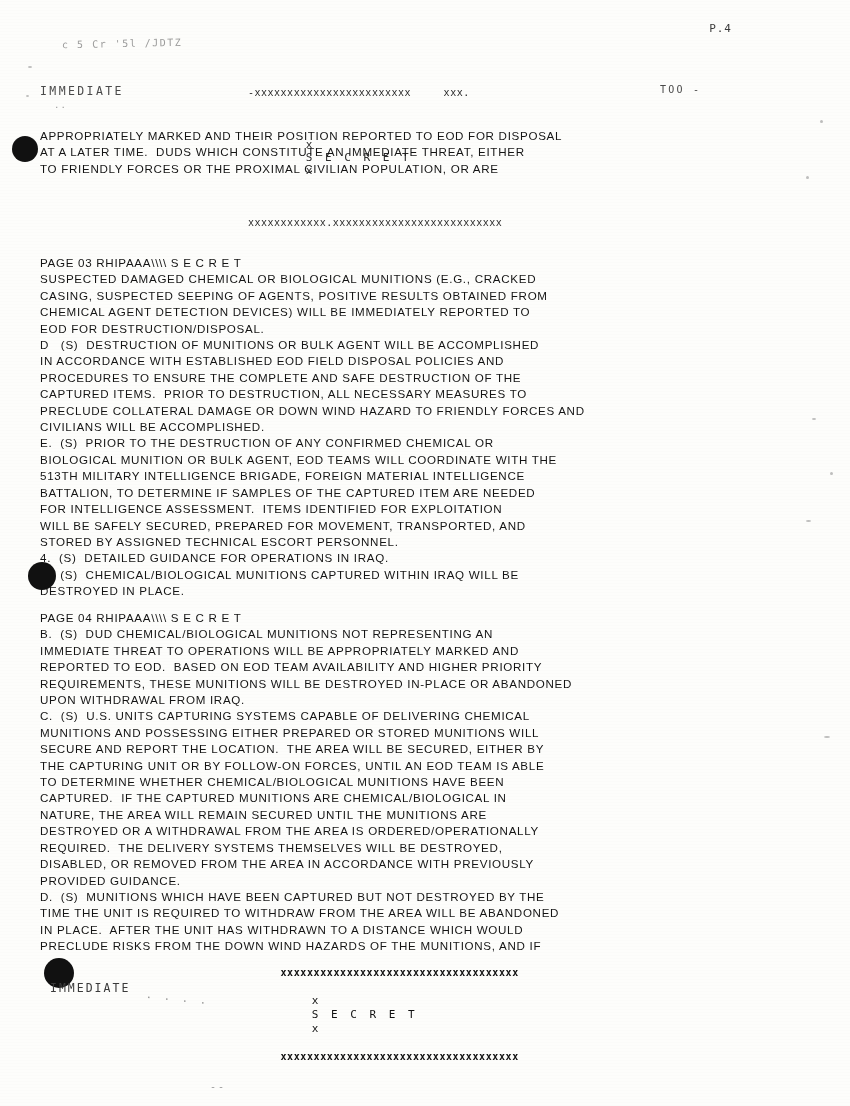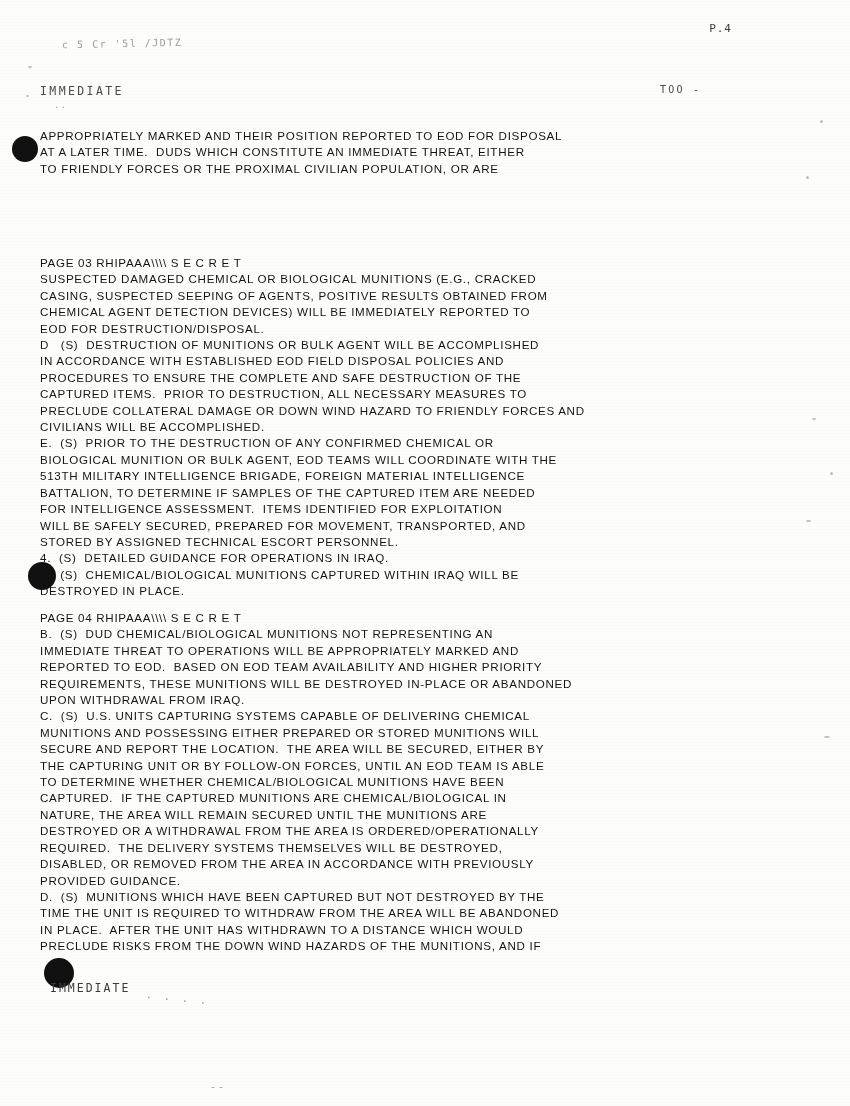--- a/index.html
+++ b/index.html
@@ -180,20 +180,29 @@
 
   <div class="scrawl">c 5 Cr '5l /JDTZ</div>
 
   <div class="immediate-top">
     <span>IMMEDIATE</span>
     <span class="sub">..</span>
   </div>
 
   <div class="too-top">TOO -</div>
 
+  <div class="banner-top">
+    <span class="row">-xxxxxxxxxxxxxxxxxxxxxxxx     xxx.</span>
+    <span class="row classline">
+      <span class="edge">x</span>
+      <span>S E C R E T</span>
+      <span class="edge">x</span>
+    </span>
+    <span class="row">xxxxxxxxxxxx.xxxxxxxxxxxxxxxxxxxxxxxxxx</span>
+  </div>
 
   <div class="blot blot-a"></div>
 
   <div class="para blk-1">APPROPRIATELY MARKED AND THEIR POSITION REPORTED TO EOD FOR DISPOSAL
 AT A LATER TIME.  DUDS WHICH CONSTITUTE AN IMMEDIATE THREAT, EITHER
 TO FRIENDLY FORCES OR THE PROXIMAL CIVILIAN POPULATION, OR ARE</div>
 
   <div class="para blk-2">PAGE 03 RHIPAAA\\\\ S E C R E T
 SUSPECTED DAMAGED CHEMICAL OR BIOLOGICAL MUNITIONS (E.G., CRACKED
 CASING, SUSPECTED SEEPING OF AGENTS, POSITIVE RESULTS OBTAINED FROM
@@ -235,20 +244,29 @@
 REQUIRED.  THE DELIVERY SYSTEMS THEMSELVES WILL BE DESTROYED,
 DISABLED, OR REMOVED FROM THE AREA IN ACCORDANCE WITH PREVIOUSLY
 PROVIDED GUIDANCE.
 D.  (S)  MUNITIONS WHICH HAVE BEEN CAPTURED BUT NOT DESTROYED BY THE
 TIME THE UNIT IS REQUIRED TO WITHDRAW FROM THE AREA WILL BE ABANDONED
 IN PLACE.  AFTER THE UNIT HAS WITHDRAWN TO A DISTANCE WHICH WOULD
 PRECLUDE RISKS FROM THE DOWN WIND HAZARDS OF THE MUNITIONS, AND IF</div>
 
   <div class="blot blot-c"></div>
 
+  <div class="banner-bottom">
+    <span class="row">xxxxxxxxxxxxxxxxxxxxxxxxxxxxxxxxxxxx</span>
+    <span class="row classline">
+      <span class="edge">x</span>
+      <span>S E C R E T</span>
+      <span class="edge">x</span>
+    </span>
+    <span class="row">xxxxxxxxxxxxxxxxxxxxxxxxxxxxxxxxxxxx</span>
+  </div>
 
   <div class="immediate-bottom">IMMEDIATE</div>
   <div class="dots-bottom">. . . .</div>
 
   <div class="footer-mark">--</div>
 
   <div class="speck" style="top:120px;left:820px;width:3px;height:3px;"></div>
   <div class="speck" style="top:418px;left:812px;width:4px;height:2px;"></div>
   <div class="speck" style="top:472px;left:830px;width:3px;height:3px;"></div>
   <div class="speck" style="top:520px;left:806px;width:5px;height:2px;"></div>

